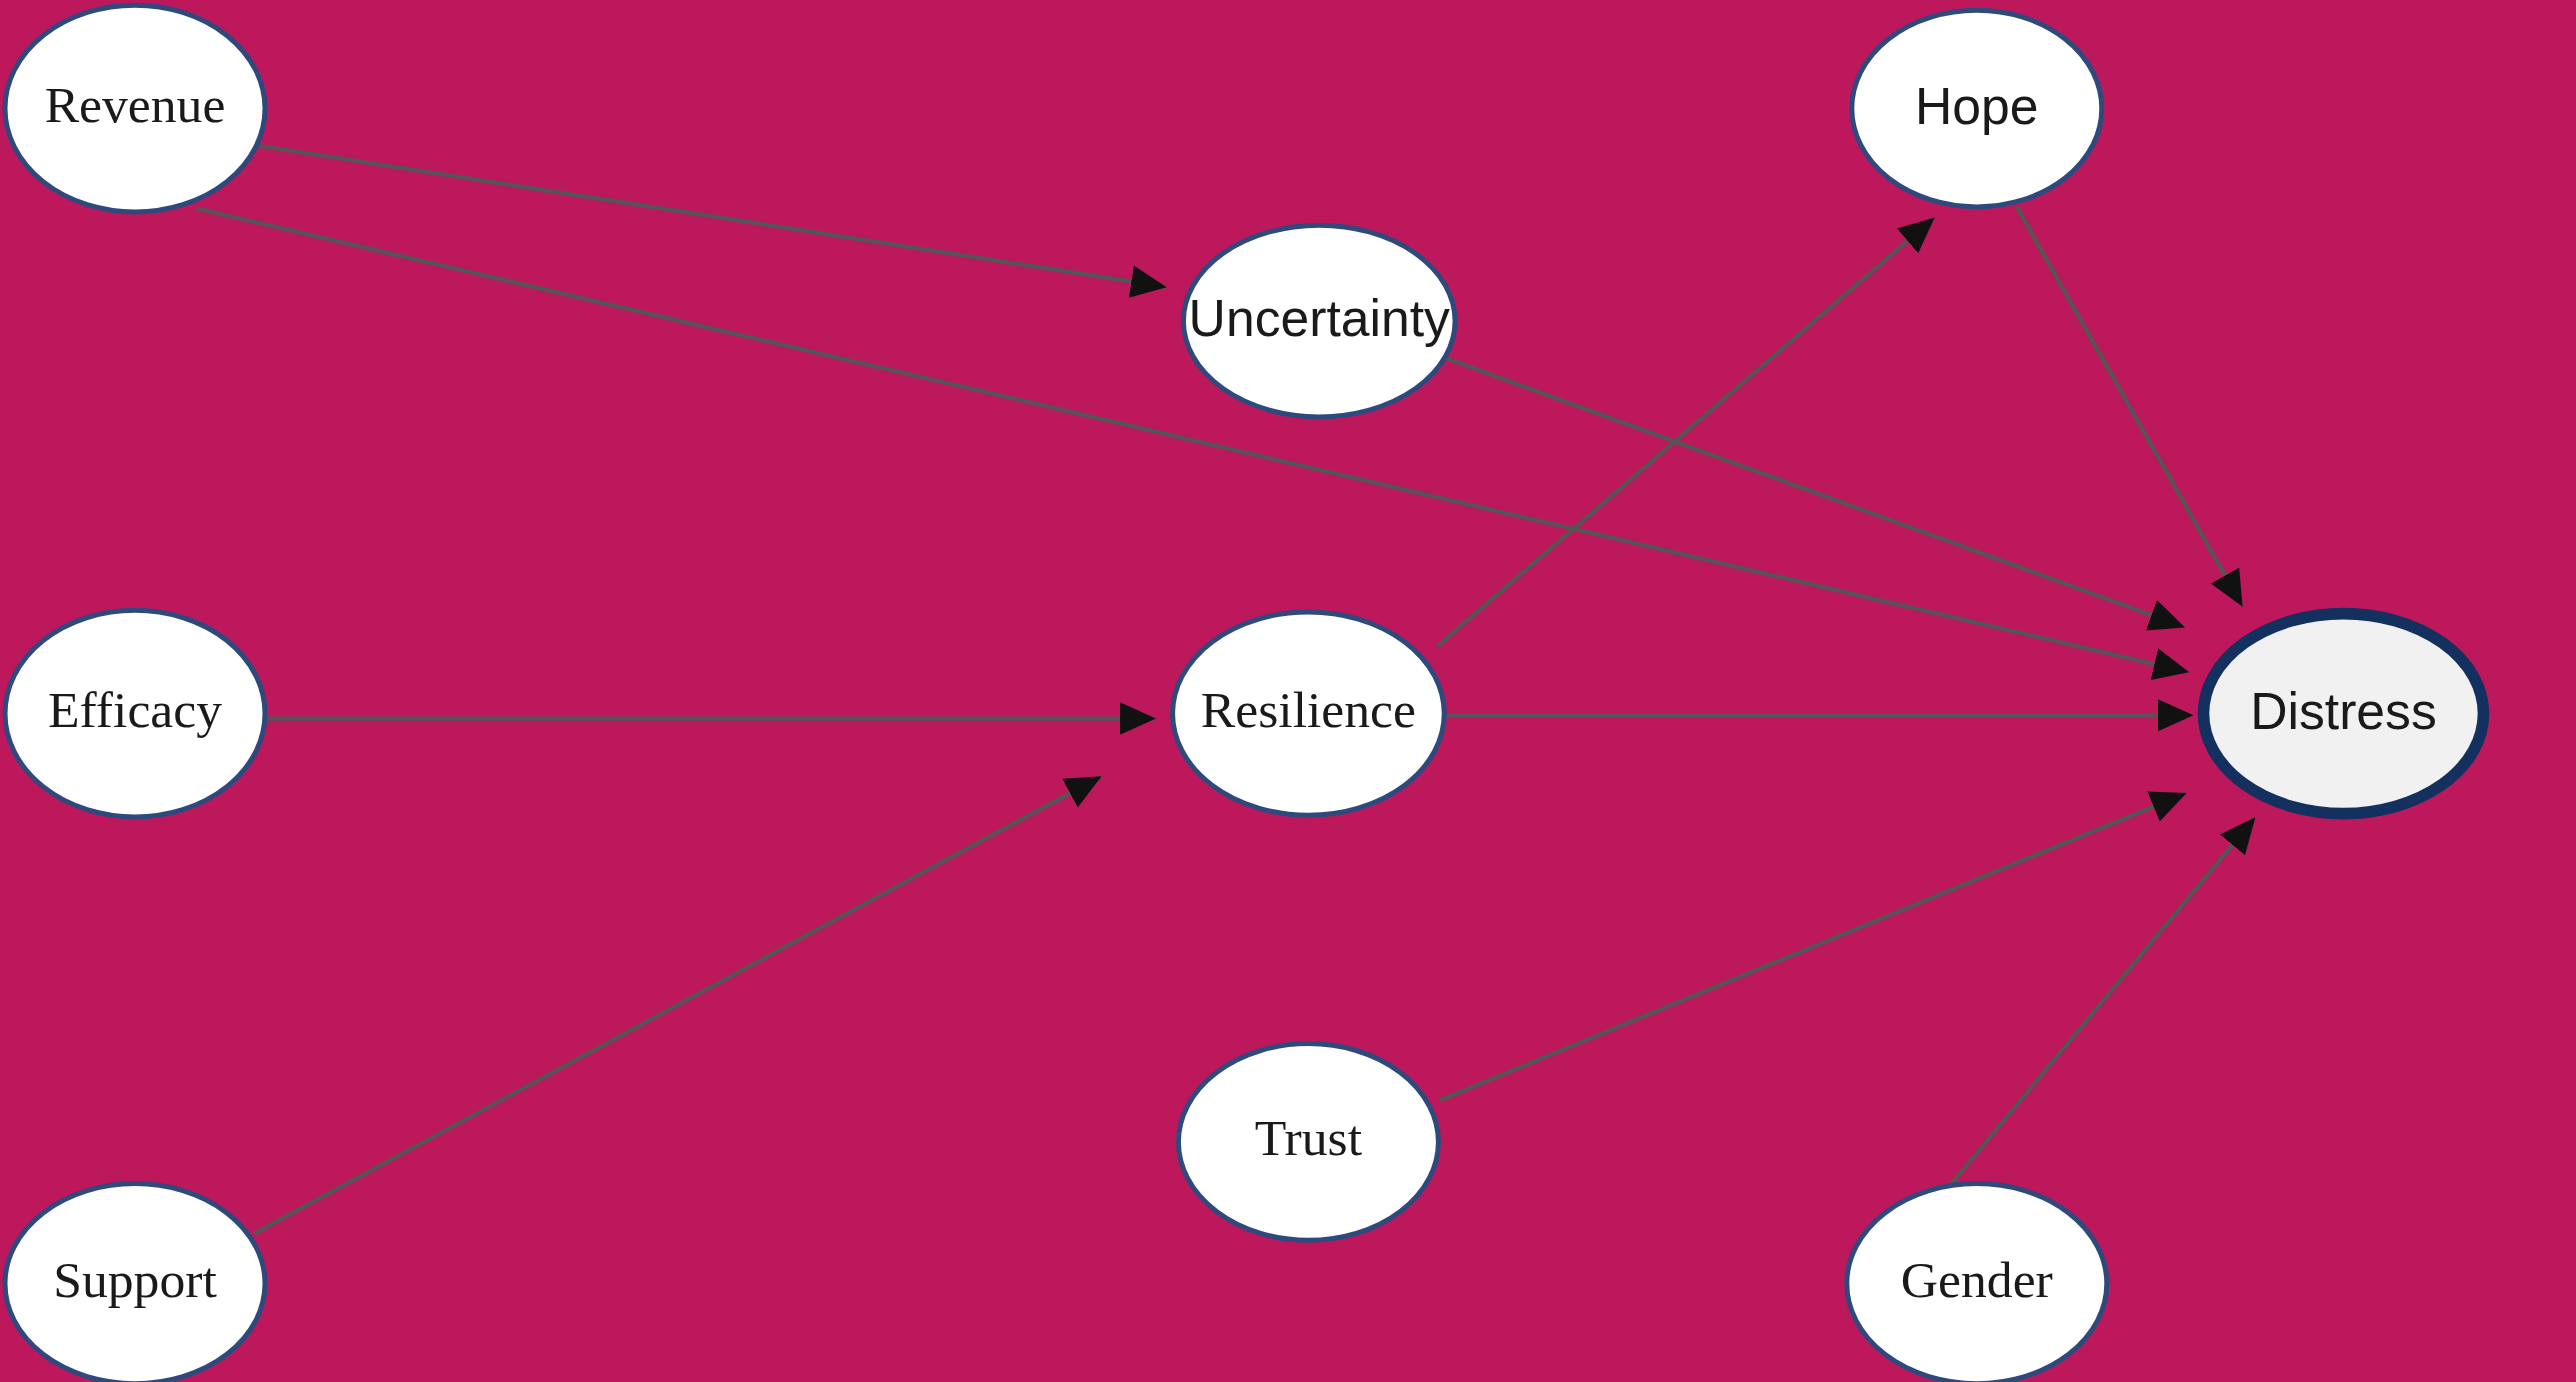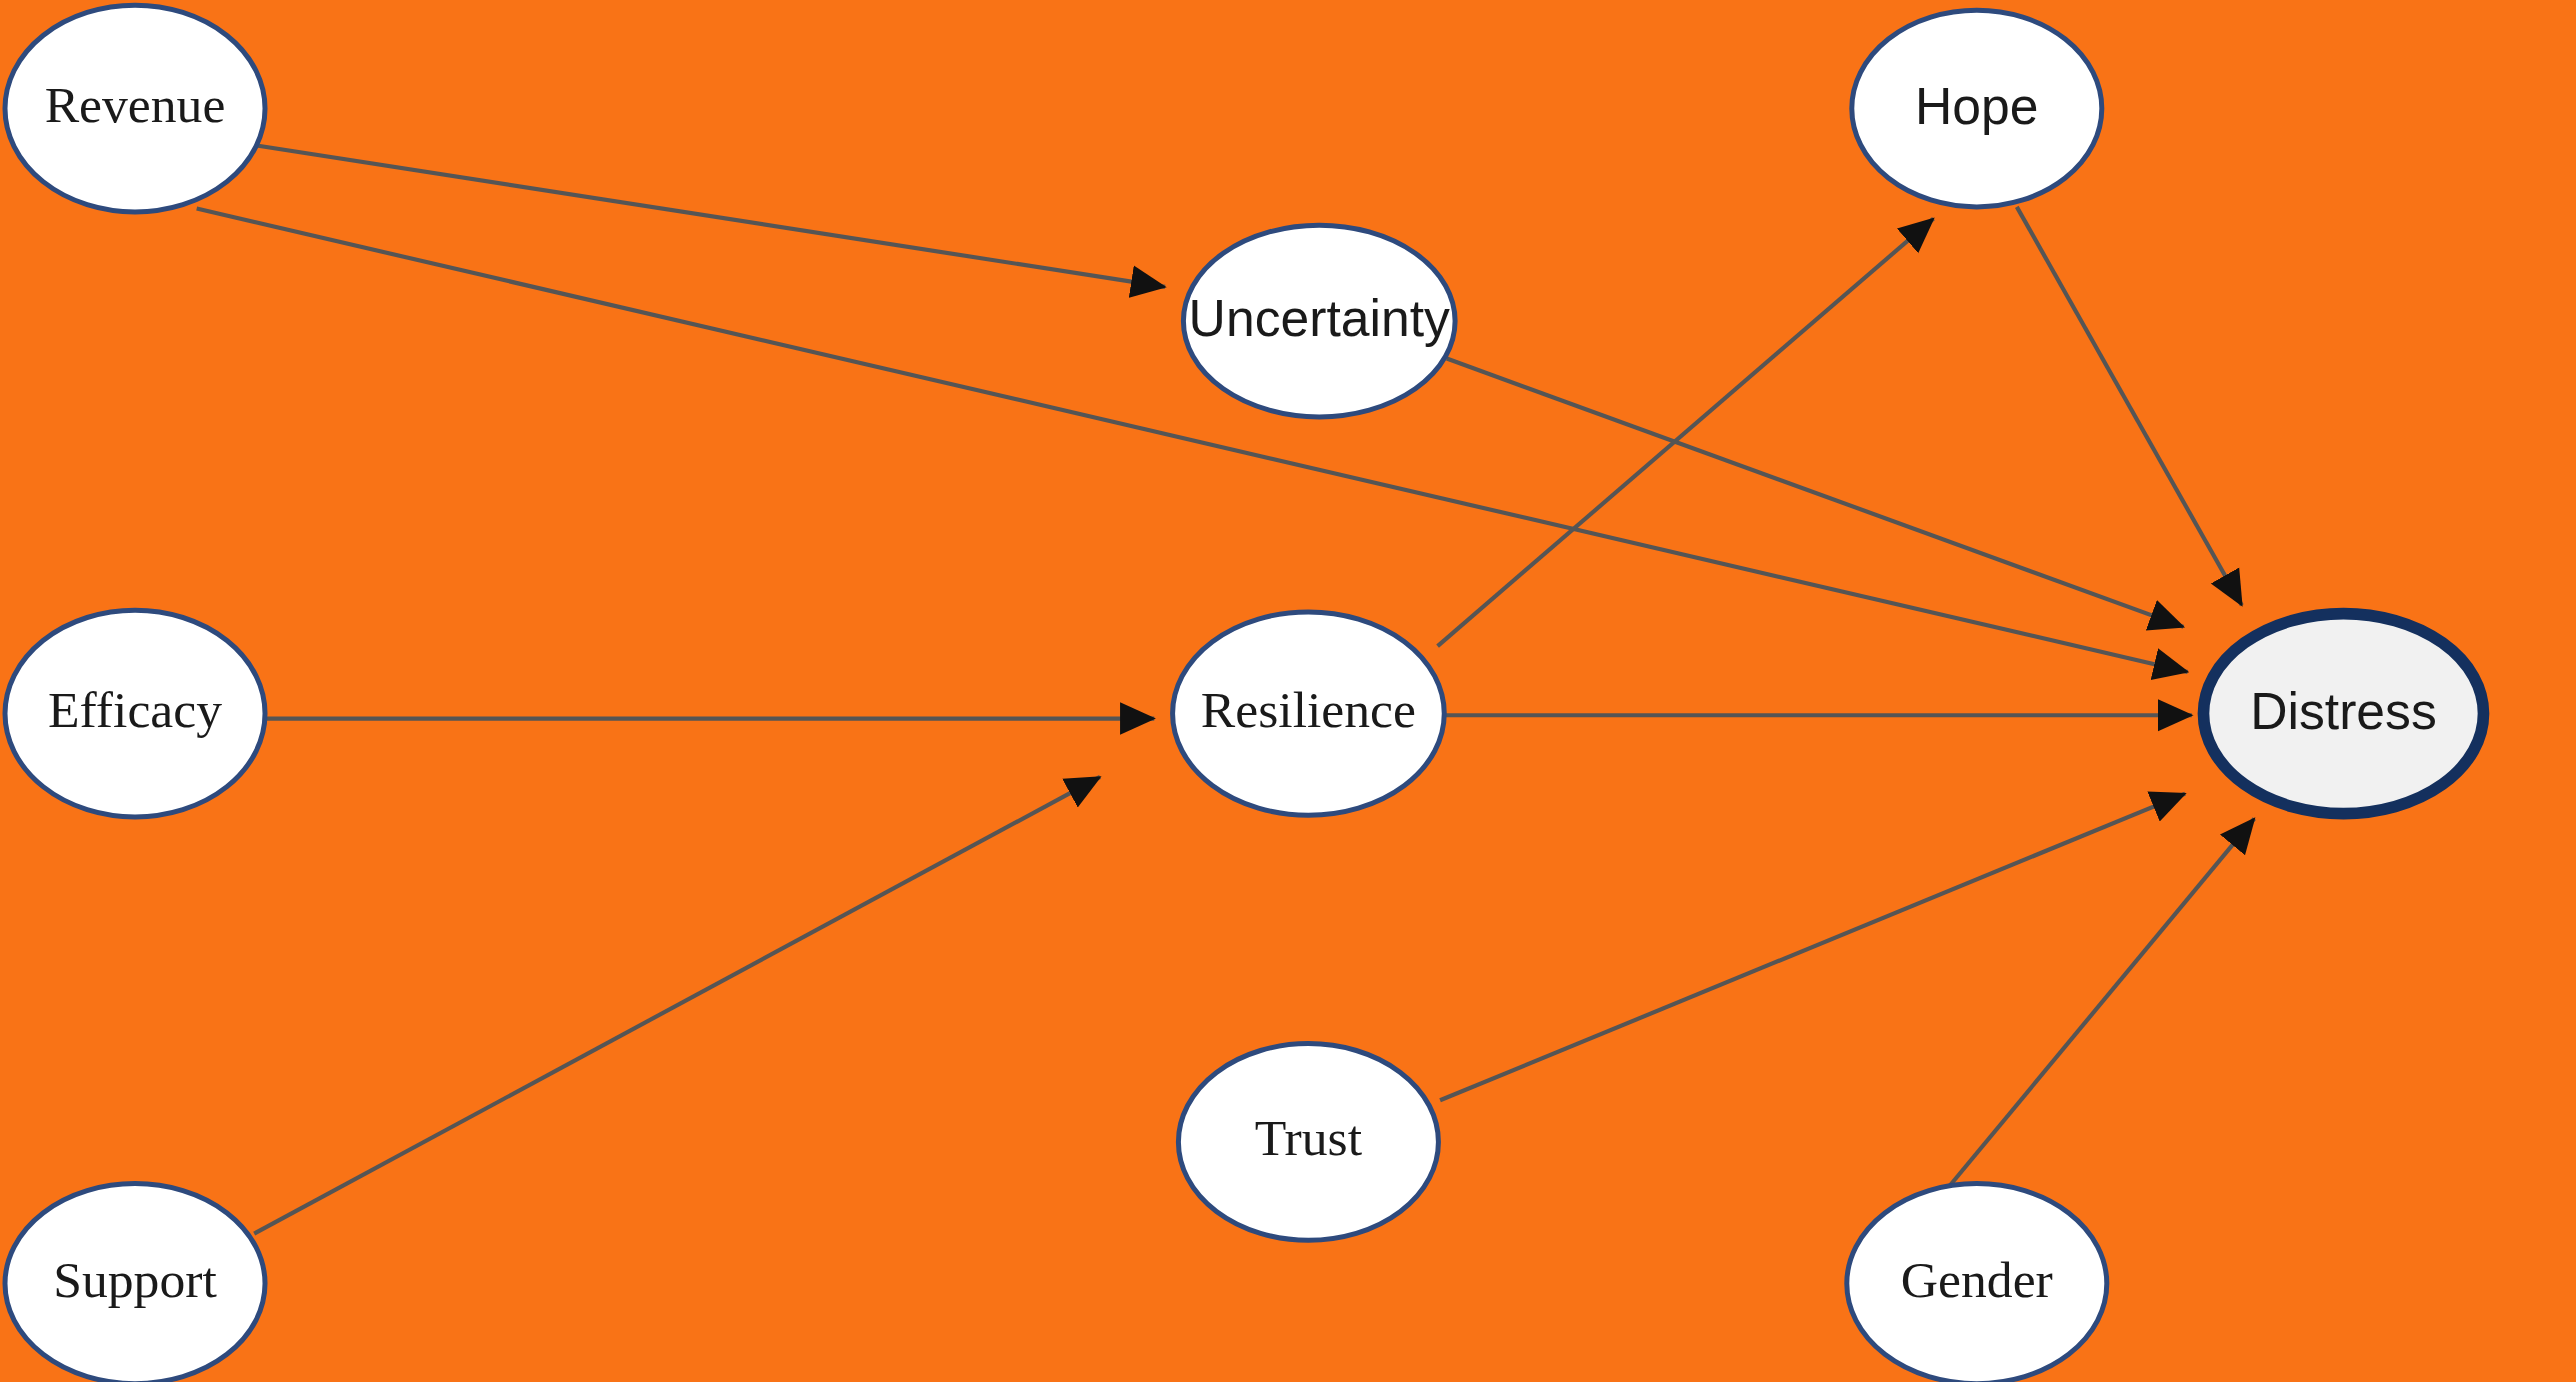--- a/index.html
+++ b/index.html
@@ -7,21 +7,21 @@
     padding: 0;
     background: #ffffff;
   }
   body {
     font-family: "Liberation Serif", serif;
   }
   #diagram-root {
     position: relative;
     width: 2576px;
     height: 1383px;
-    background: #f97316;
+    background: #be185d;
     overflow: hidden;
   }
   #diagram-svg {
     position: absolute;
     top: 0;
     left: 0;
     width: 2576px;
     height: 1383px;
     display: block;
   }

